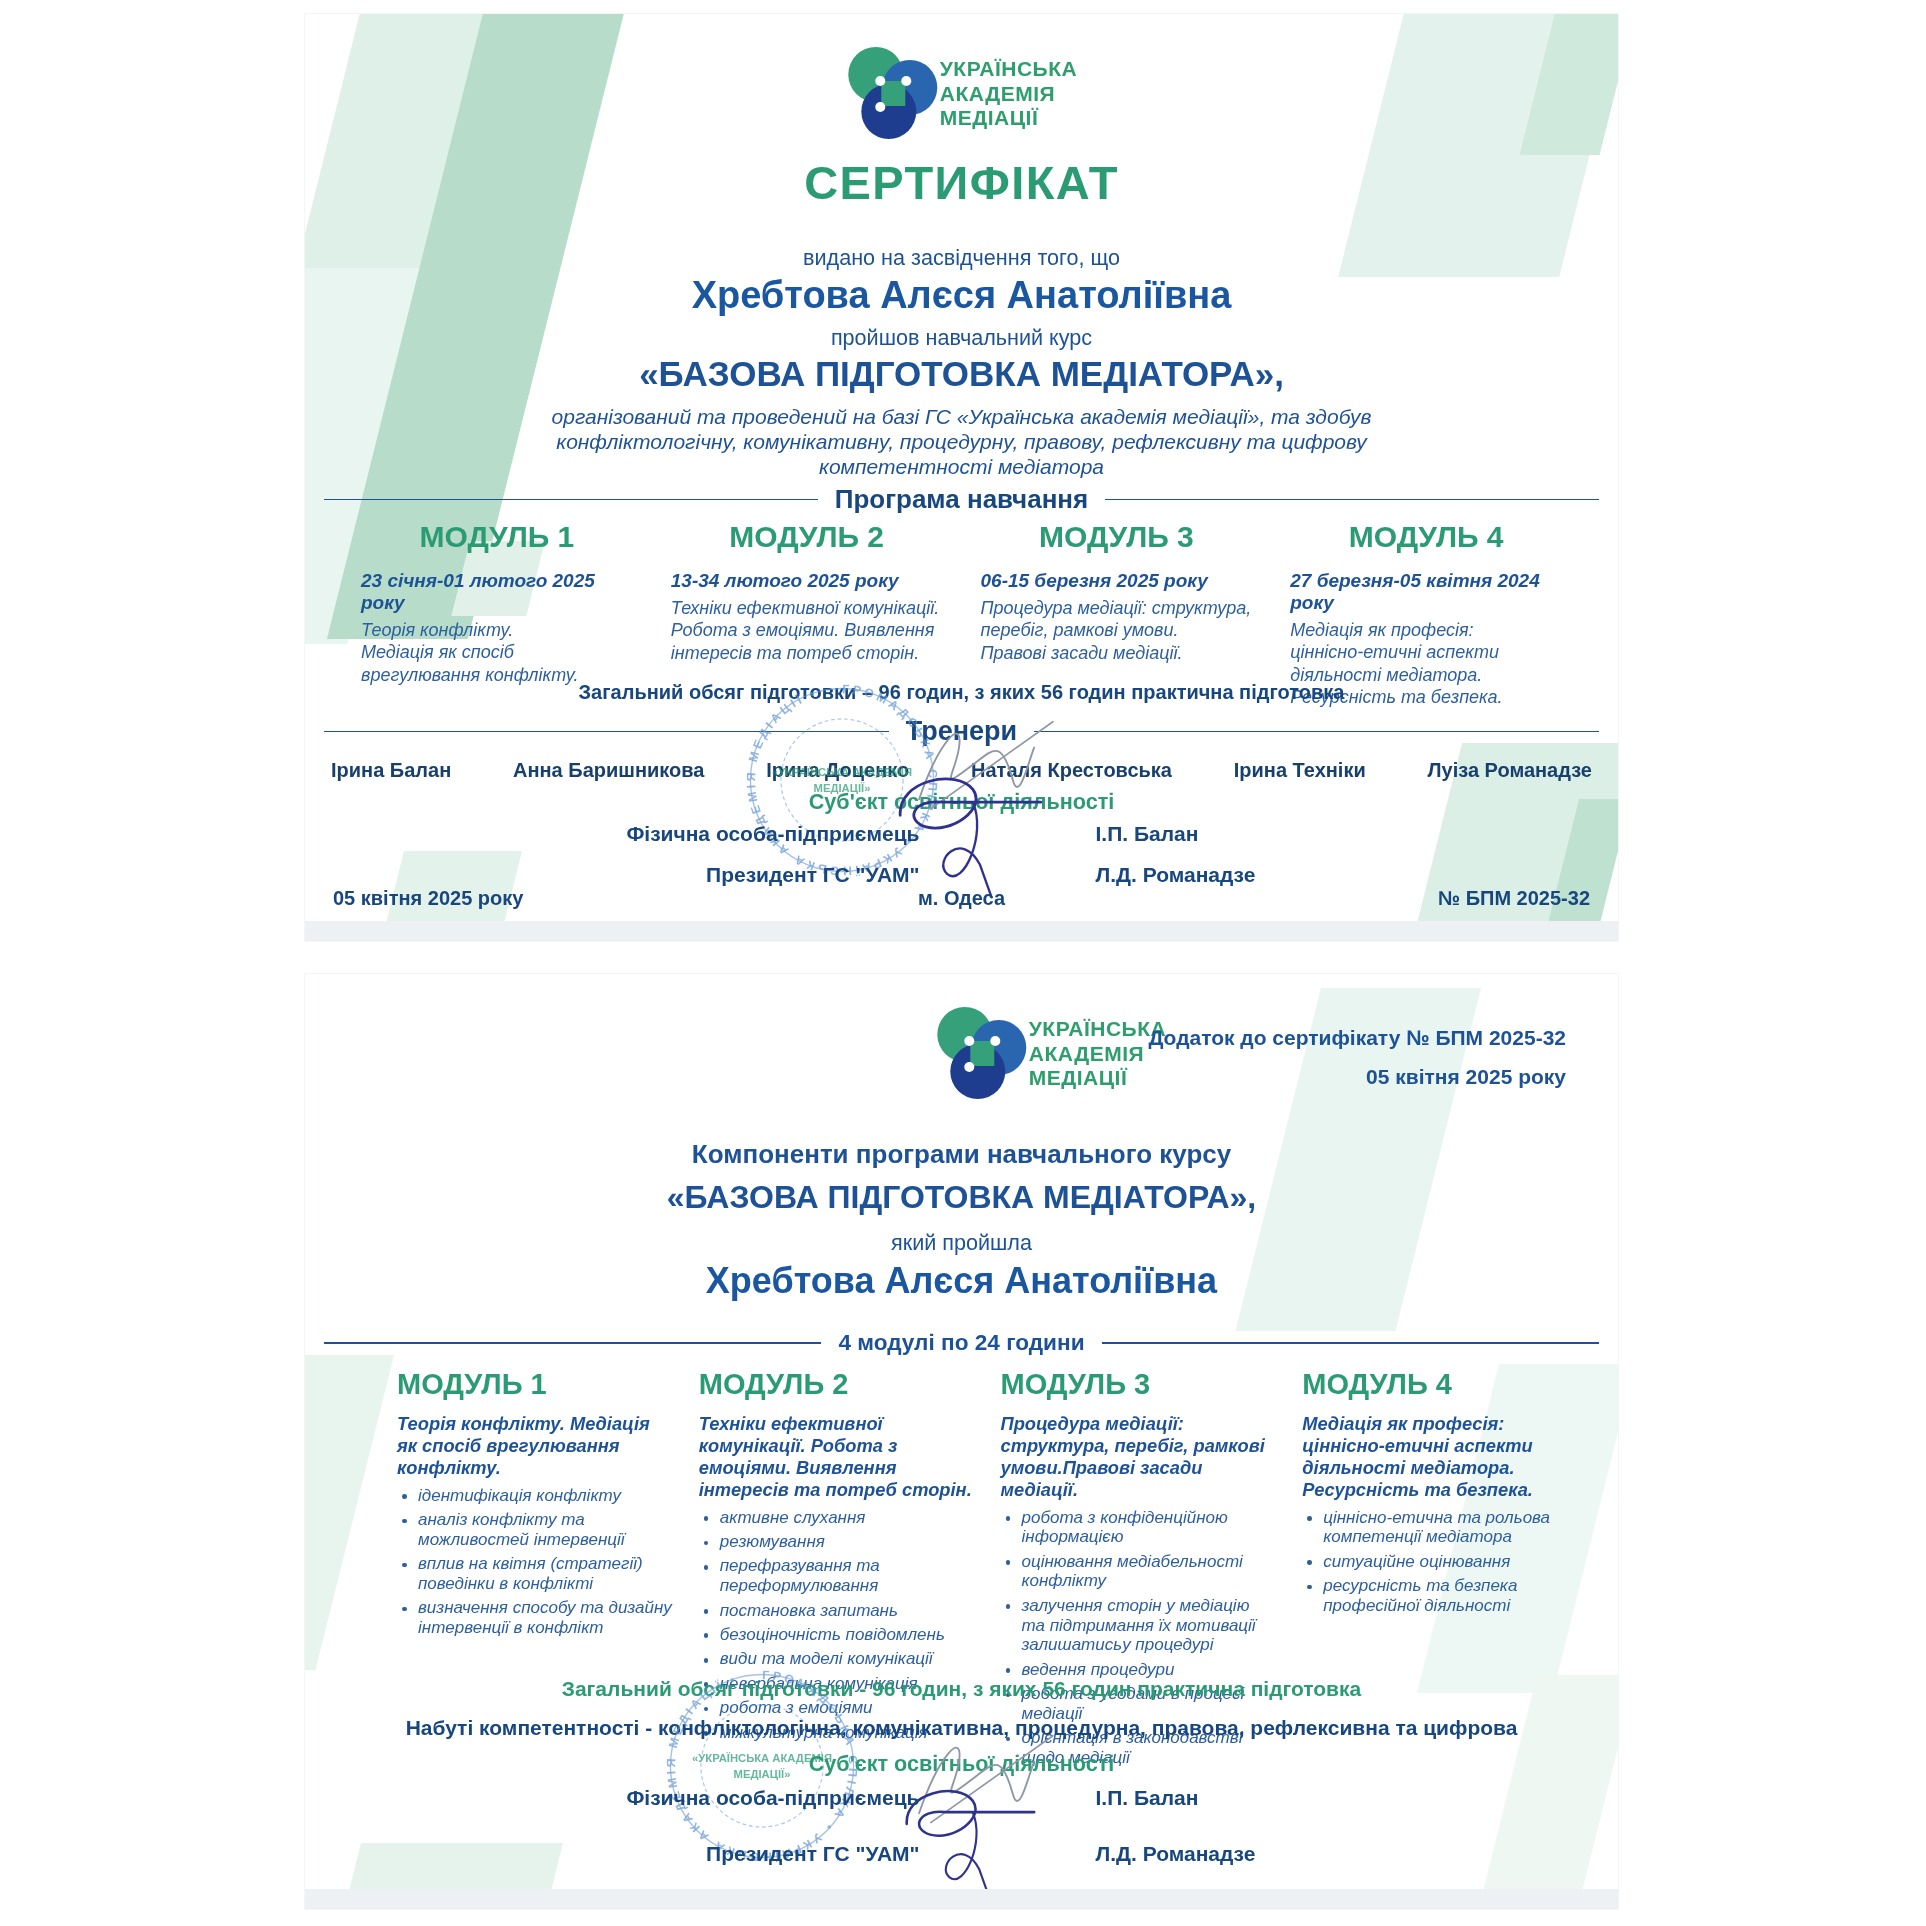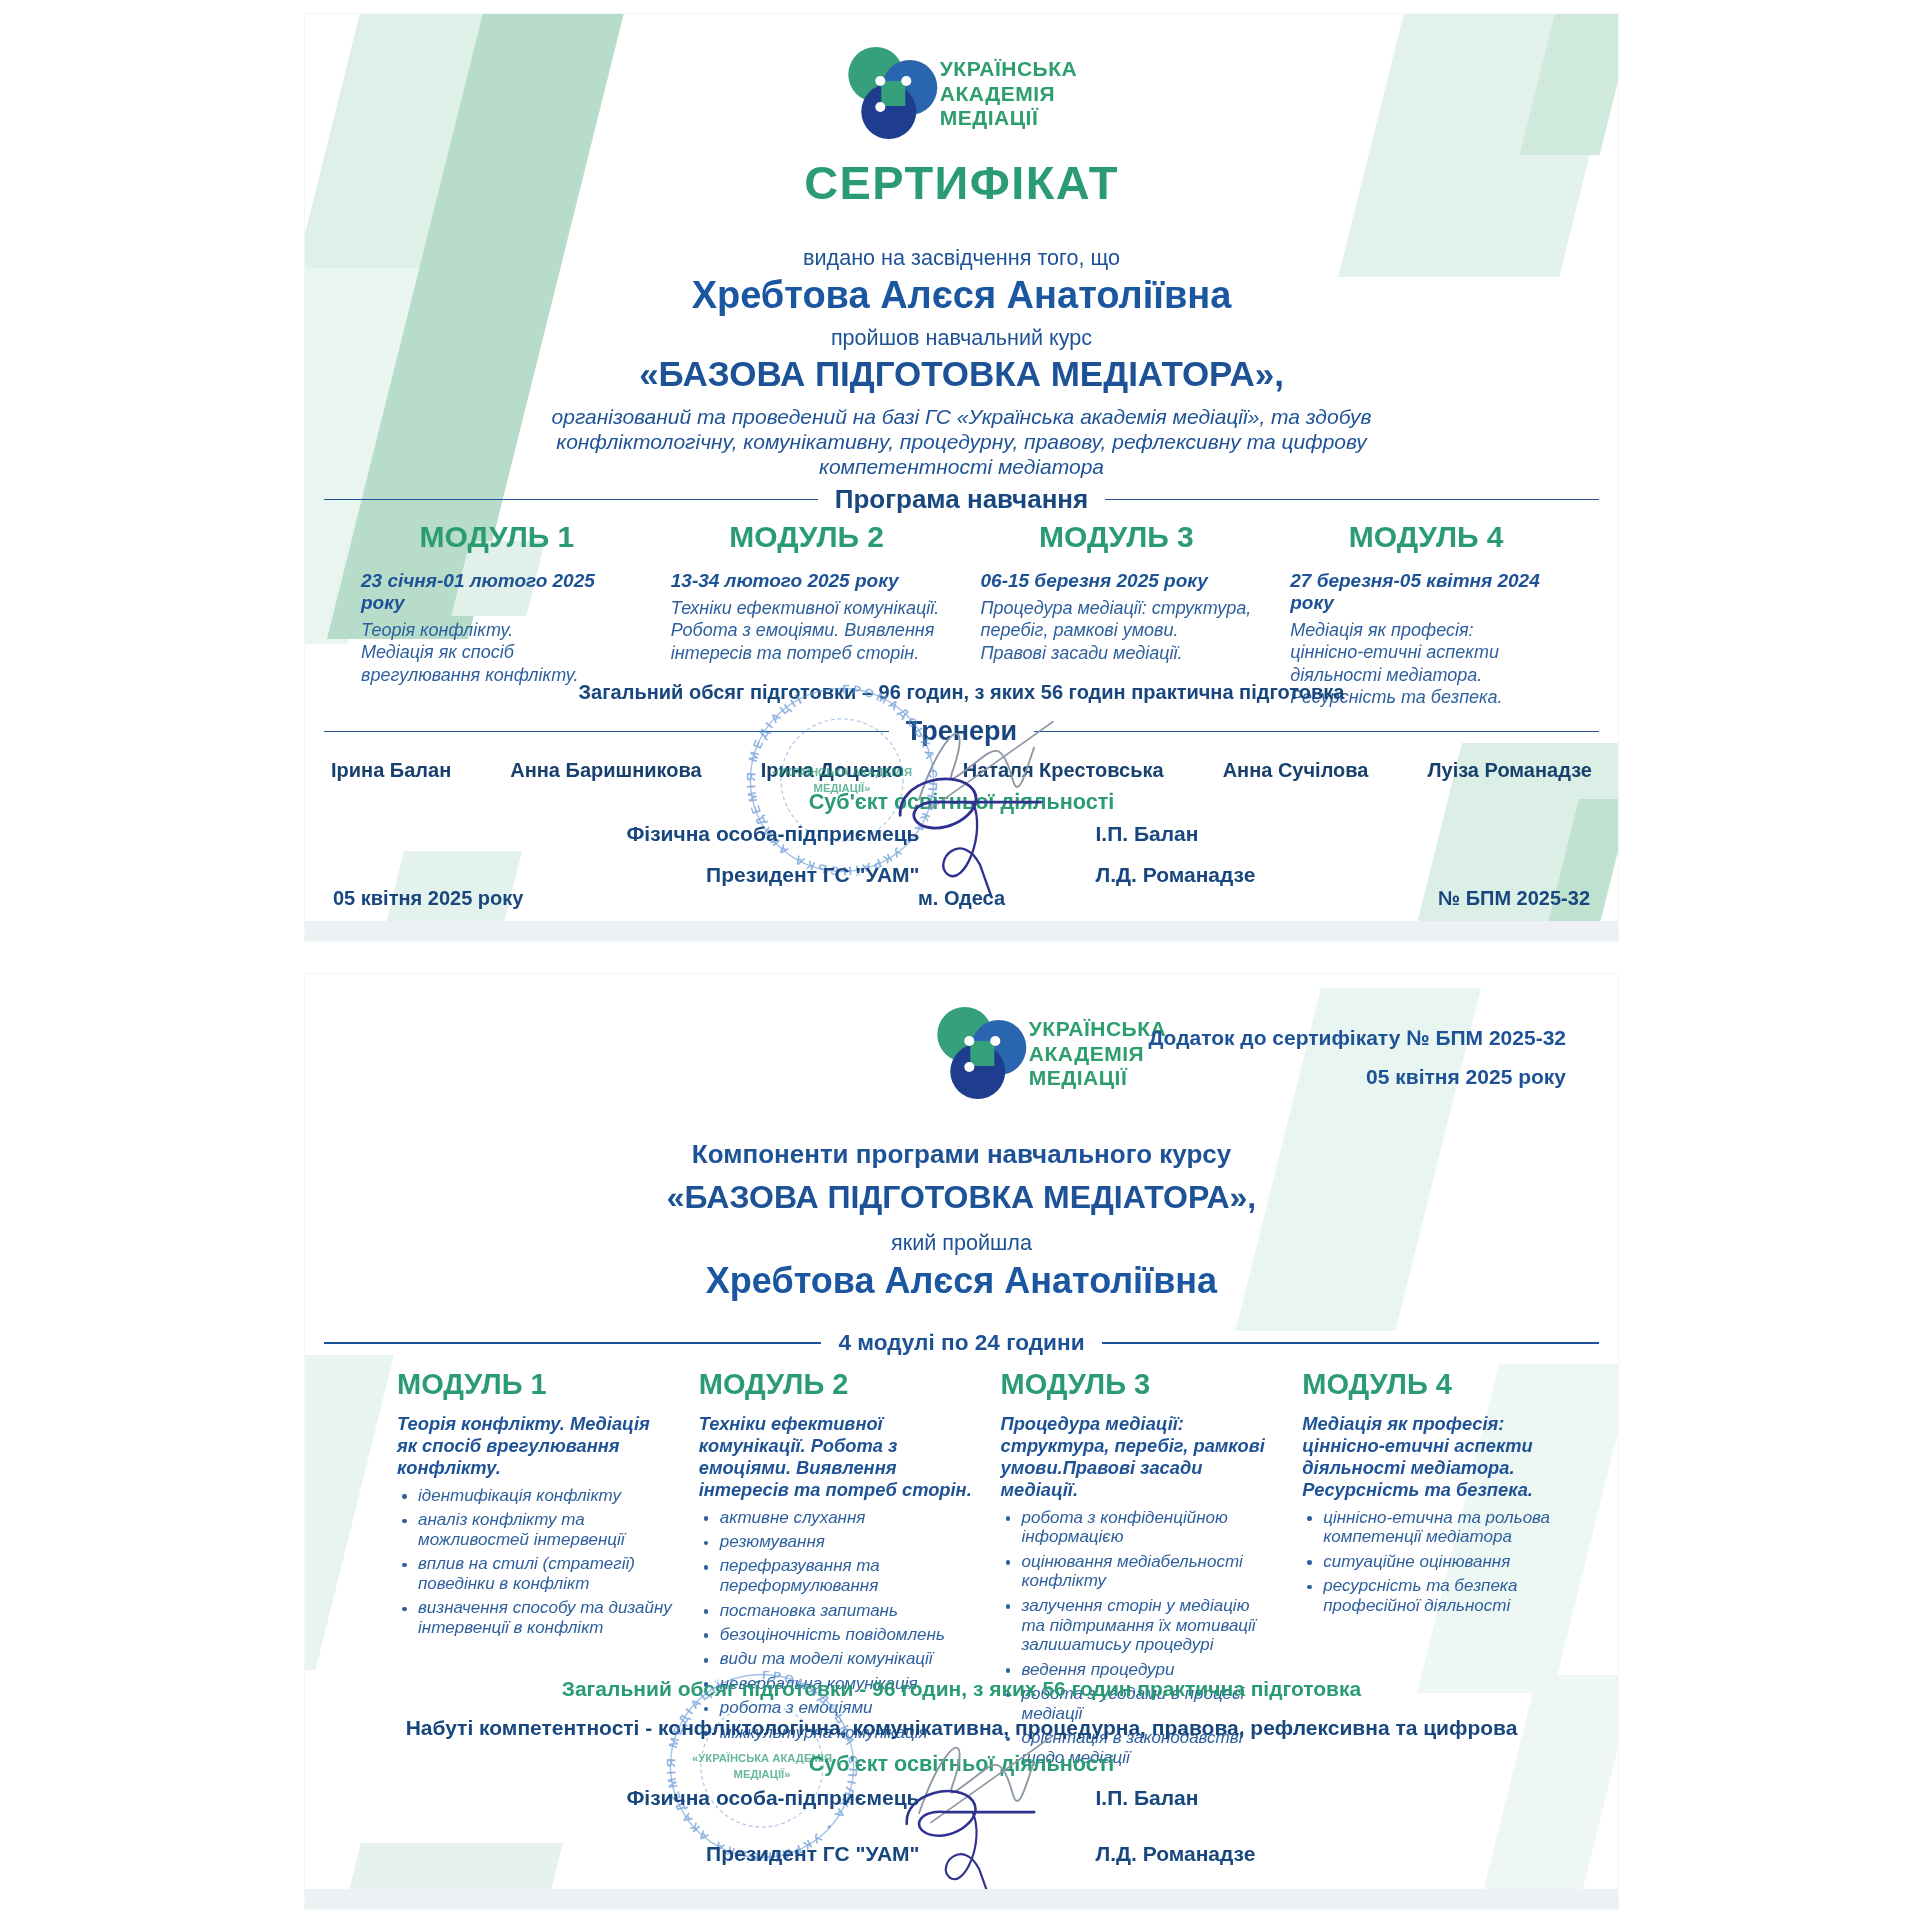--- a/index.html
+++ b/index.html
@@ -172,21 +172,21 @@
       <span class="rule"></span>
       <h3>Тренери</h3>
       <span class="rule"></span>
     </div>
 
     <div class="trainer-names">
       <span>Ірина Балан</span>
       <span>Анна Баришникова</span>
       <span>Ірина Доценко</span>
       <span>Наталя Крестовська</span>
-      <span>Анна Сучілова</span>
+      <span>Ірина Техніки</span>
       <span>Луіза Романадзе</span>
     </div>
 
     <p class="ctext subject">Суб'єкт освітньої діяльності</p>
 
     <svg class="stamp" style="left:429px;top:658px;" width="216" height="216" viewBox="0 0 460 460">
       <defs>
           <path id="ring1" d="M 230 45 A 185 185 0 1 1 229.9 45"></path>
         </defs>
       <circle cx="230" cy="230" r="195" fill="none" stroke="#5f93d2" stroke-width="3" opacity="0.7"></circle>
@@ -266,21 +266,21 @@
       <span class="rule"></span>
     </div>
 
     <div class="modules-row">
       <div class="mod">
         <h4>МОДУЛЬ 1</h4>
         <p class="mintro">Теорія конфлікту. Медіація як спосіб врегулювання конфлікту.</p>
         <ul>
             <li>ідентифікація конфлікту</li>
             <li>аналіз конфлікту та можливостей інтервенції</li>
-            <li>вплив на стилі (стратегії) поведінки в конфлікт</li>
+            <li>вплив на квітня (стратегії) поведінки в конфлікті</li>
             <li>визначення способу та дизайну інтервенції в конфлікт</li>
           </ul>
       </div>
       <div class="mod">
         <h4>МОДУЛЬ 2</h4>
         <p class="mintro">Техніки ефективної комунікації. Робота з емоціями. Виявлення інтересів та потреб сторін.</p>
         <ul>
             <li>активне слухання</li>
             <li>резюмування</li>
             <li>перефразування та переформулювання</li>

